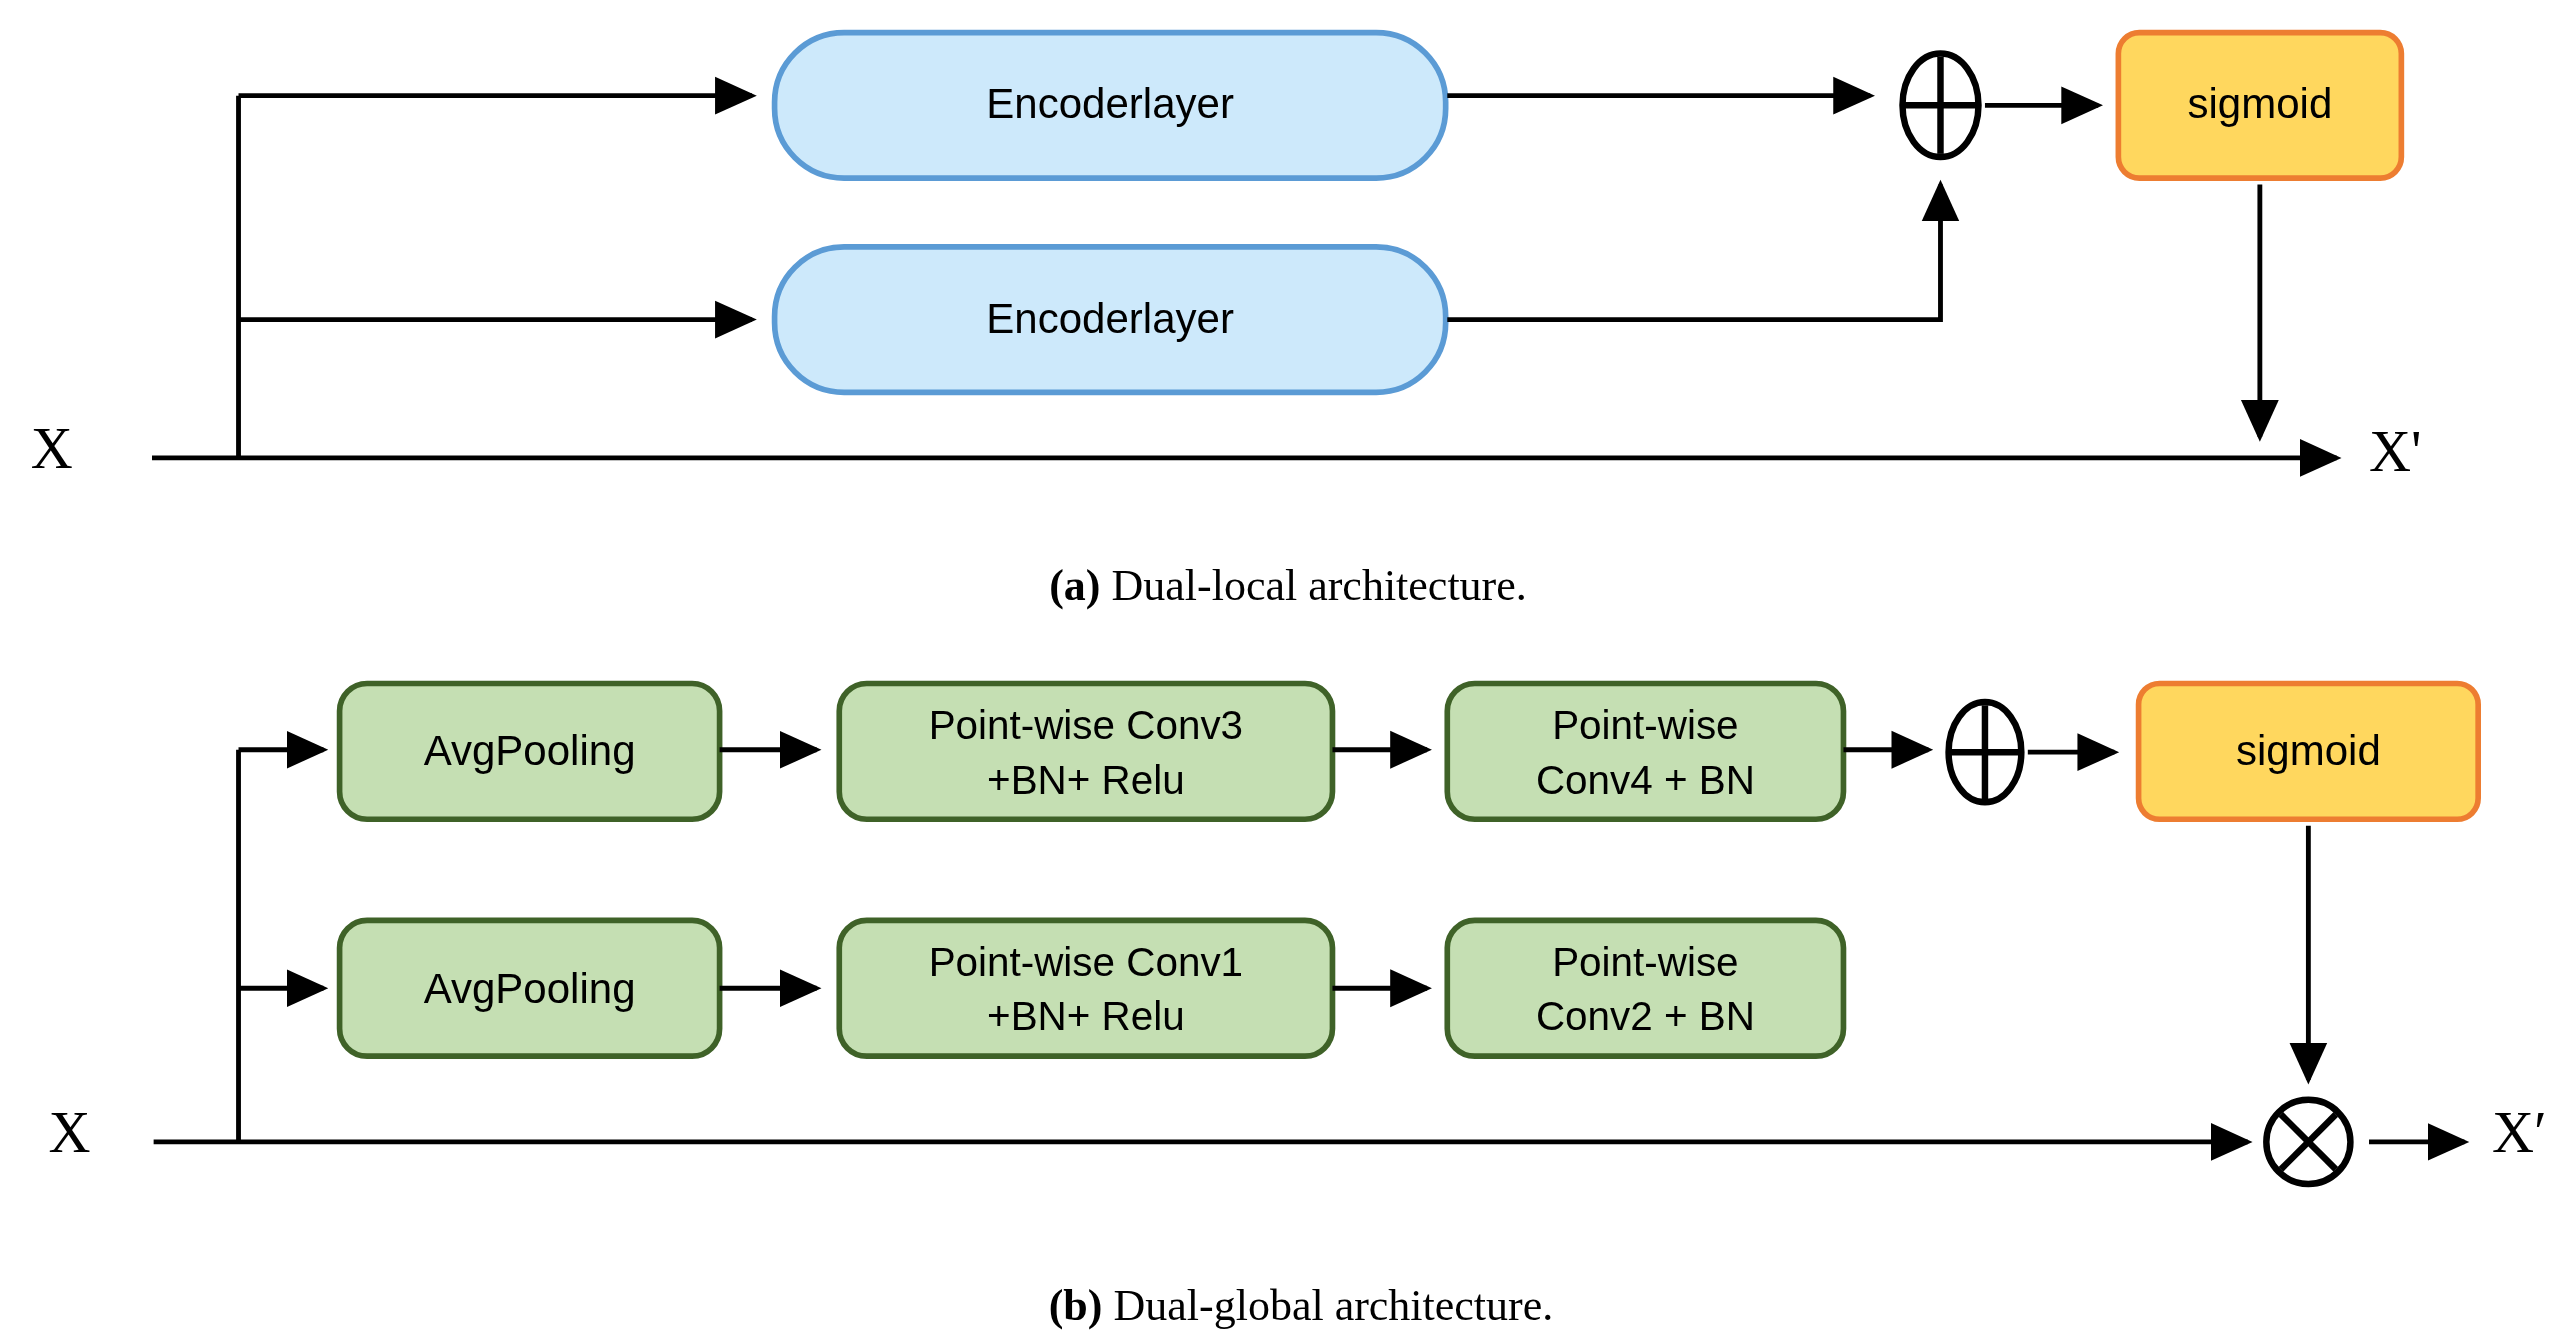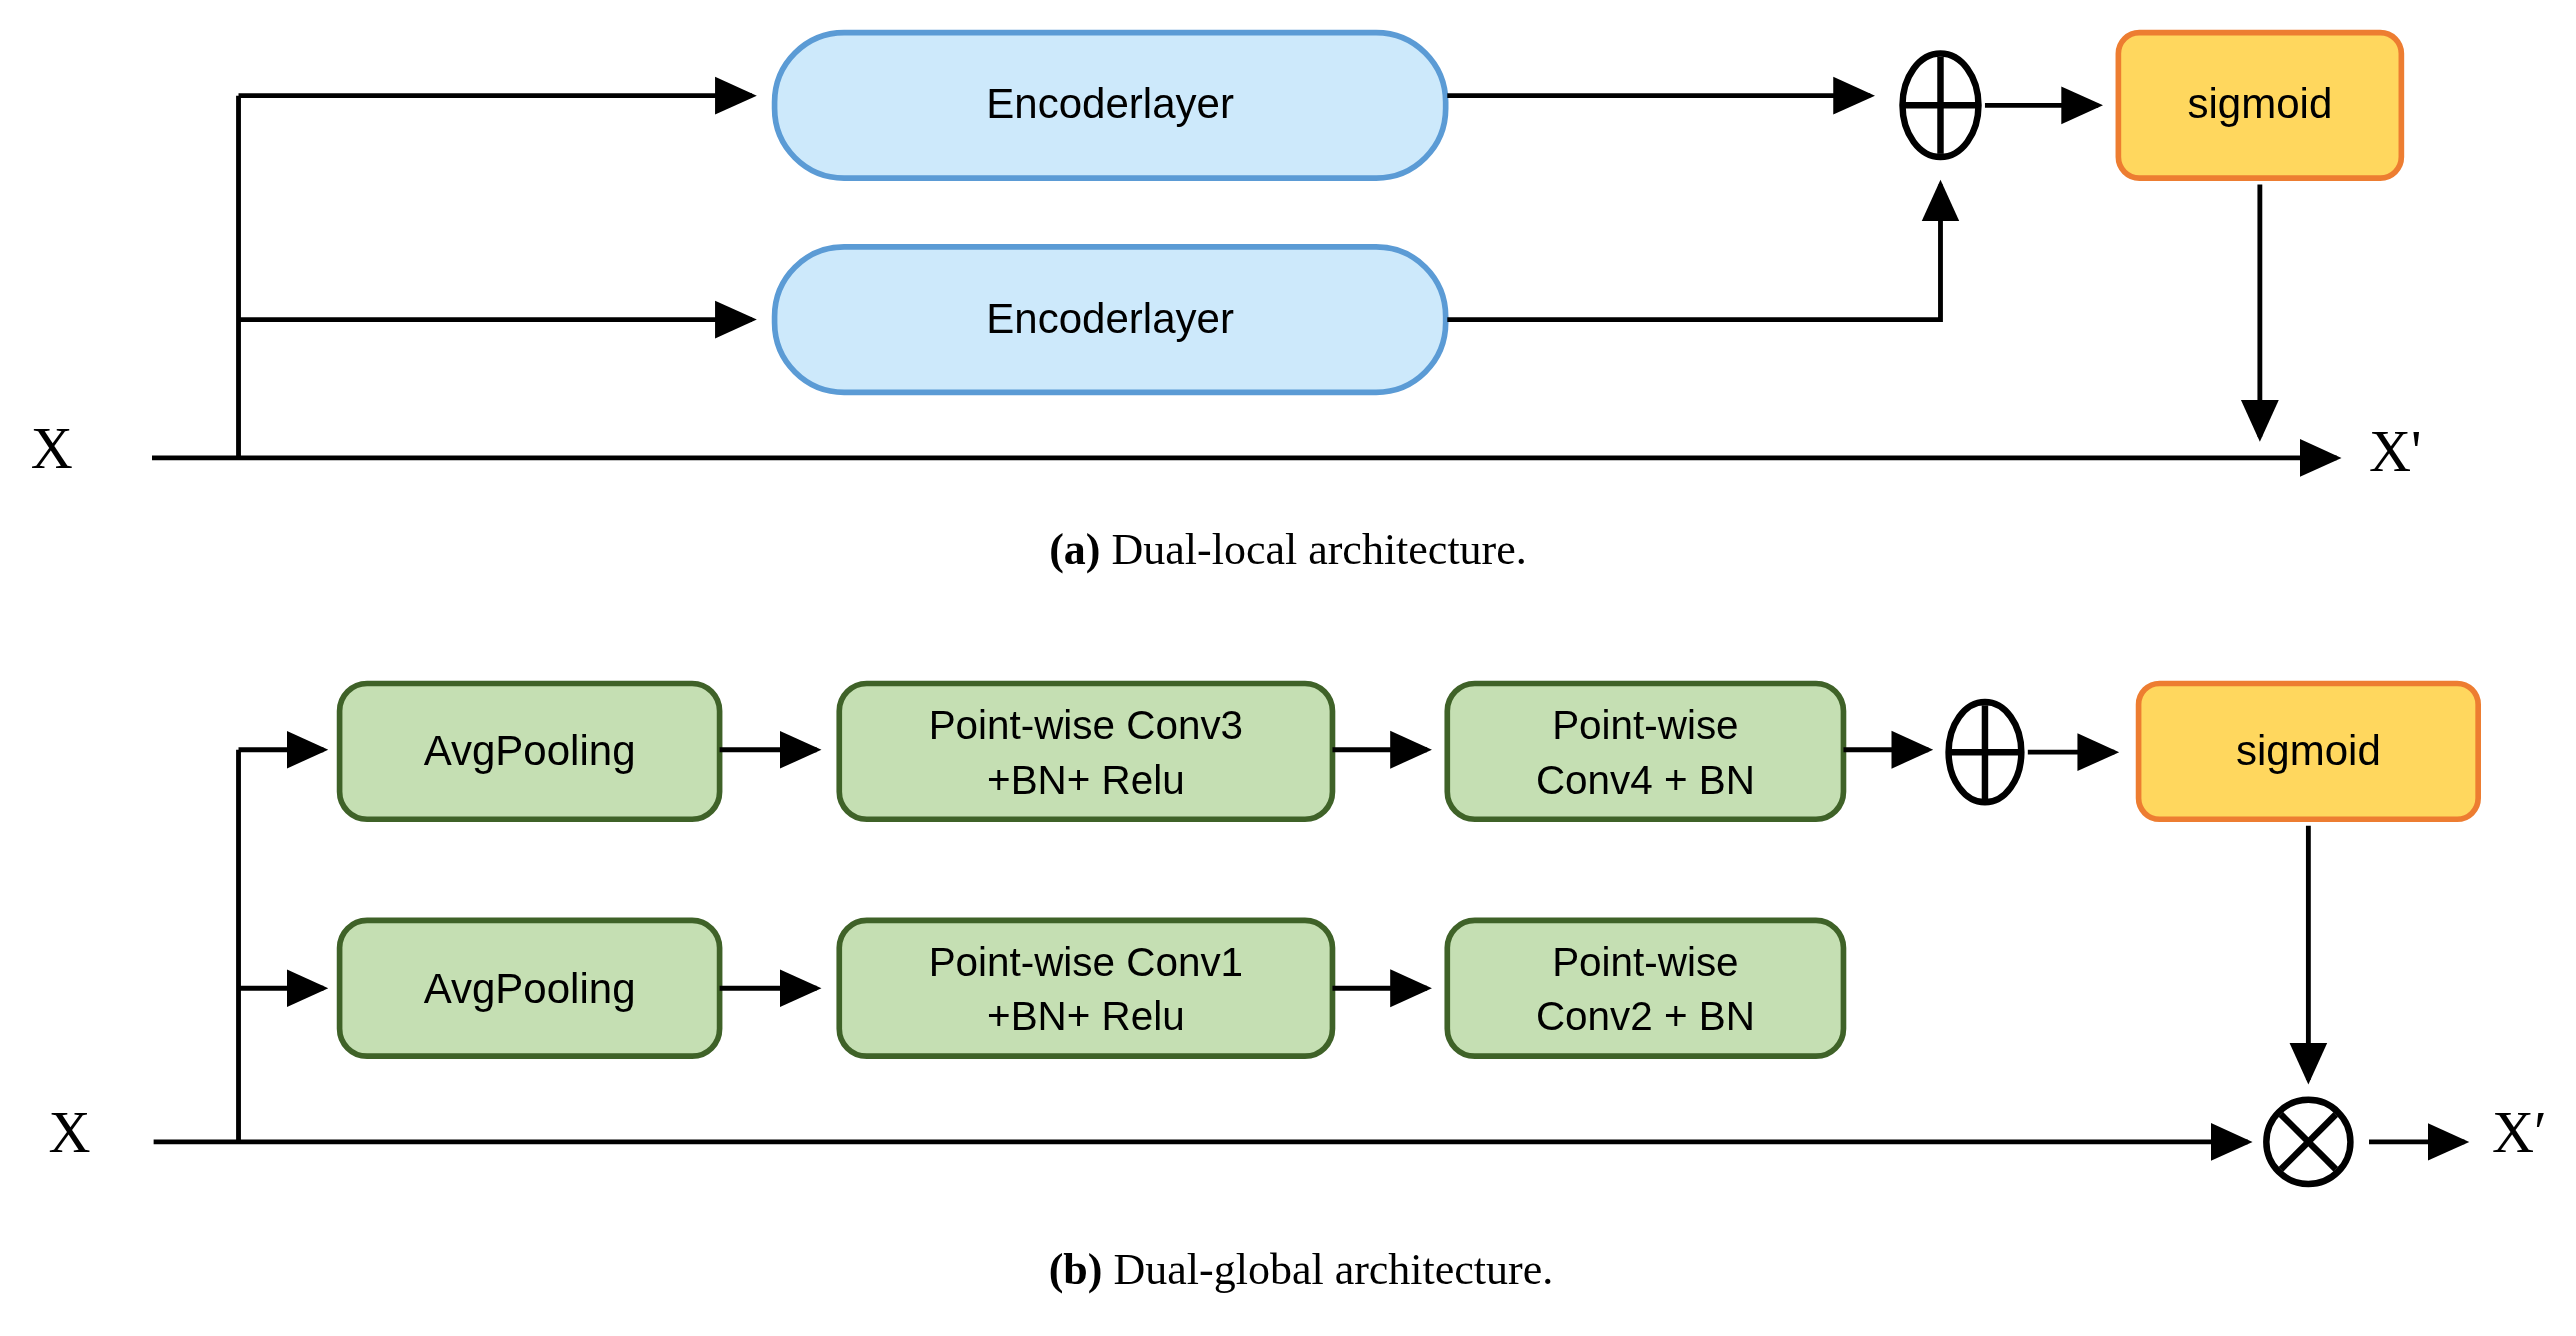--- a/index.html
+++ b/index.html
@@ -64,20 +64,21 @@
     dominant-baseline: middle;
   }
   .caption {
     position: absolute;
     width: 2576px;
     text-align: center;
     font-family: "Liberation Serif", serif;
     font-size: 44px;
     color: #000000;
     white-space: nowrap;
+    margin-top: 36px;
   }
   .caption .cap-letter {
     font-weight: bold;
   }
   #caption-a { top: 524px; left: 0; }
   #caption-b { top: 1244px; left: 0; padding-left: 13px; }
 </style>
 </head>
 <body>
 

